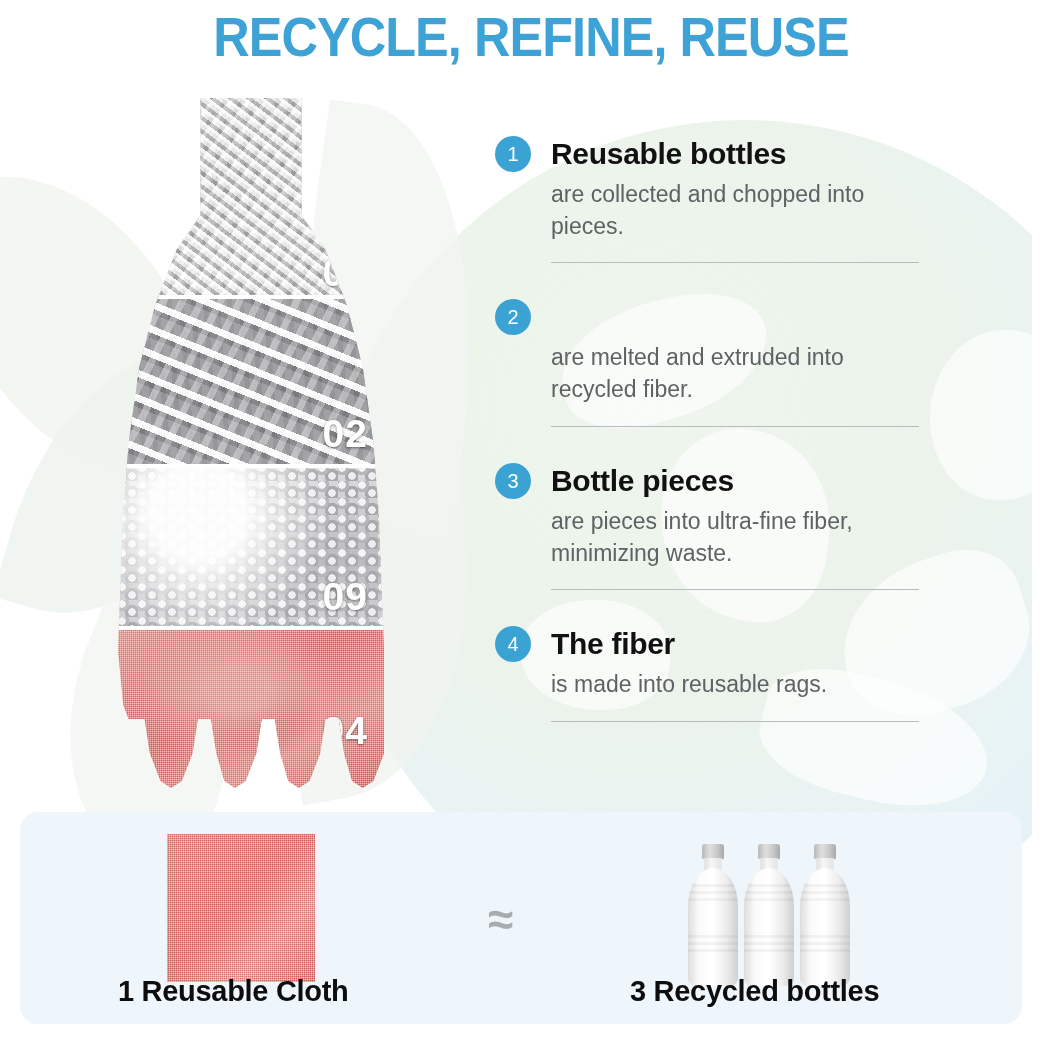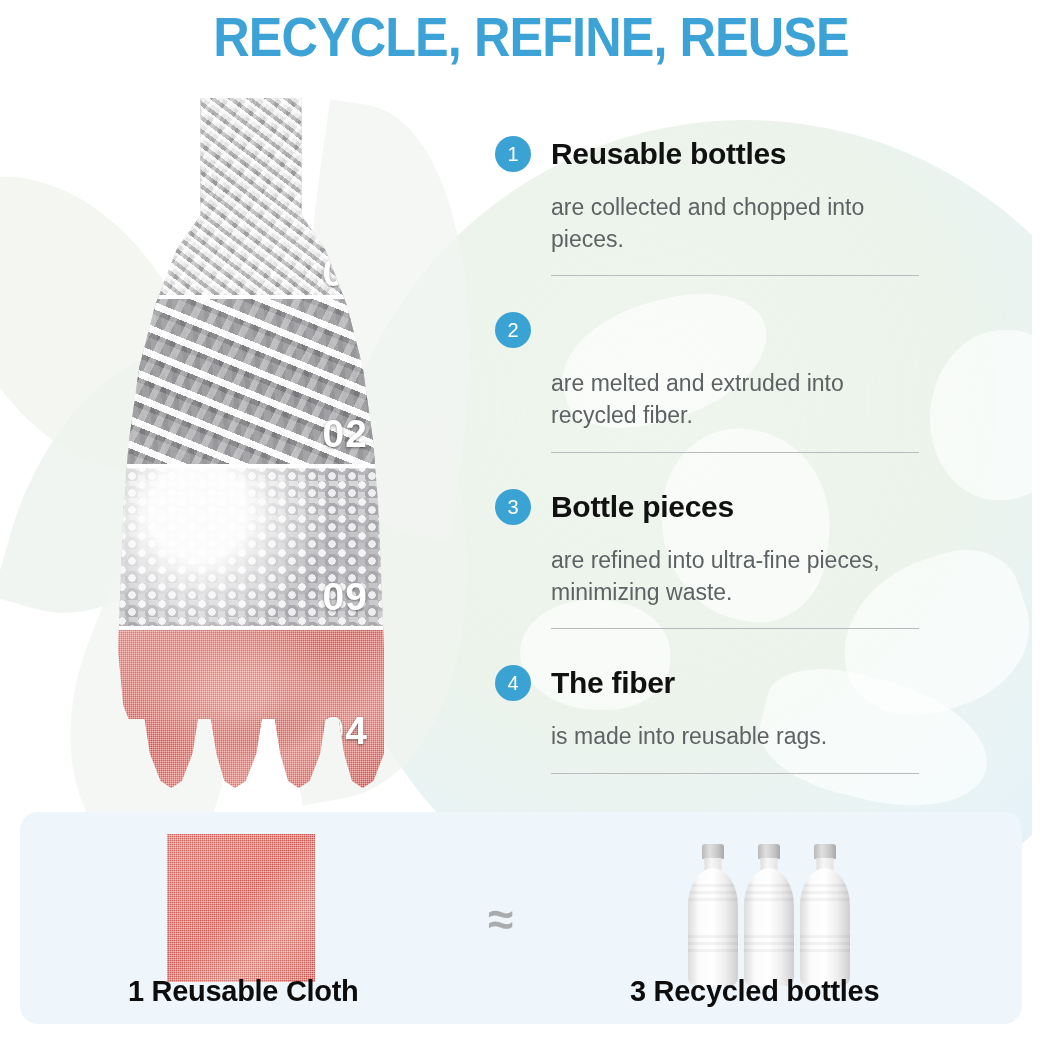--- a/index.html
+++ b/index.html
@@ -232,21 +232,21 @@
   }
   .step-title {
     font-size: 30px;
     font-weight: 700;
     color: #111111;
     letter-spacing: -0.3px;
     white-space: nowrap;
   }
   .step-body {
     margin-left: 56px;
-    margin-top: 16px;
+    margin-top: 3px;
     font-size: 23px;
     line-height: 1.38;
     color: #5e6264;
     max-width: 380px;
   }
   .divider {
     margin-left: 56px;
     margin-top: 20px;
     height: 1px;
     background: #b9bcbe;
@@ -336,21 +336,21 @@
   }
   .panel-label {
     position: absolute;
     bottom: 16px;
     font-size: 29px;
     font-weight: 700;
     color: #0d0d0d;
     letter-spacing: -0.3px;
     white-space: nowrap;
   }
-  .label-left  { left: 108px; }
+  .label-left  { left: 98px; }
   .label-right { left: 610px; }
 </style>
 </head>
 <body>
 
 <div id="page">
 
   <div class="bg-layer">
     <div class="bg-globe"></div>
     <div class="continent c1"></div>
@@ -401,21 +401,21 @@
       </div>
       <div class="step-body">are melted and extruded into recycled fiber.</div>
       <div class="divider"></div>
     </div>
 
     <div class="step">
       <div class="step-head">
         <div class="badge">3</div>
         <div class="step-title">Bottle pieces</div>
       </div>
-      <div class="step-body">are refined into ultra-fine pieces, minimizing waste.</div>
+      <div class="step-body">are pieces into ultra-fine fiber, minimizing waste.</div>
       <div class="divider"></div>
     </div>
 
     <div class="step">
       <div class="step-head">
         <div class="badge">4</div>
         <div class="step-title">The fiber</div>
       </div>
       <div class="step-body">is made into reusable rags.</div>
       <div class="divider"></div>

